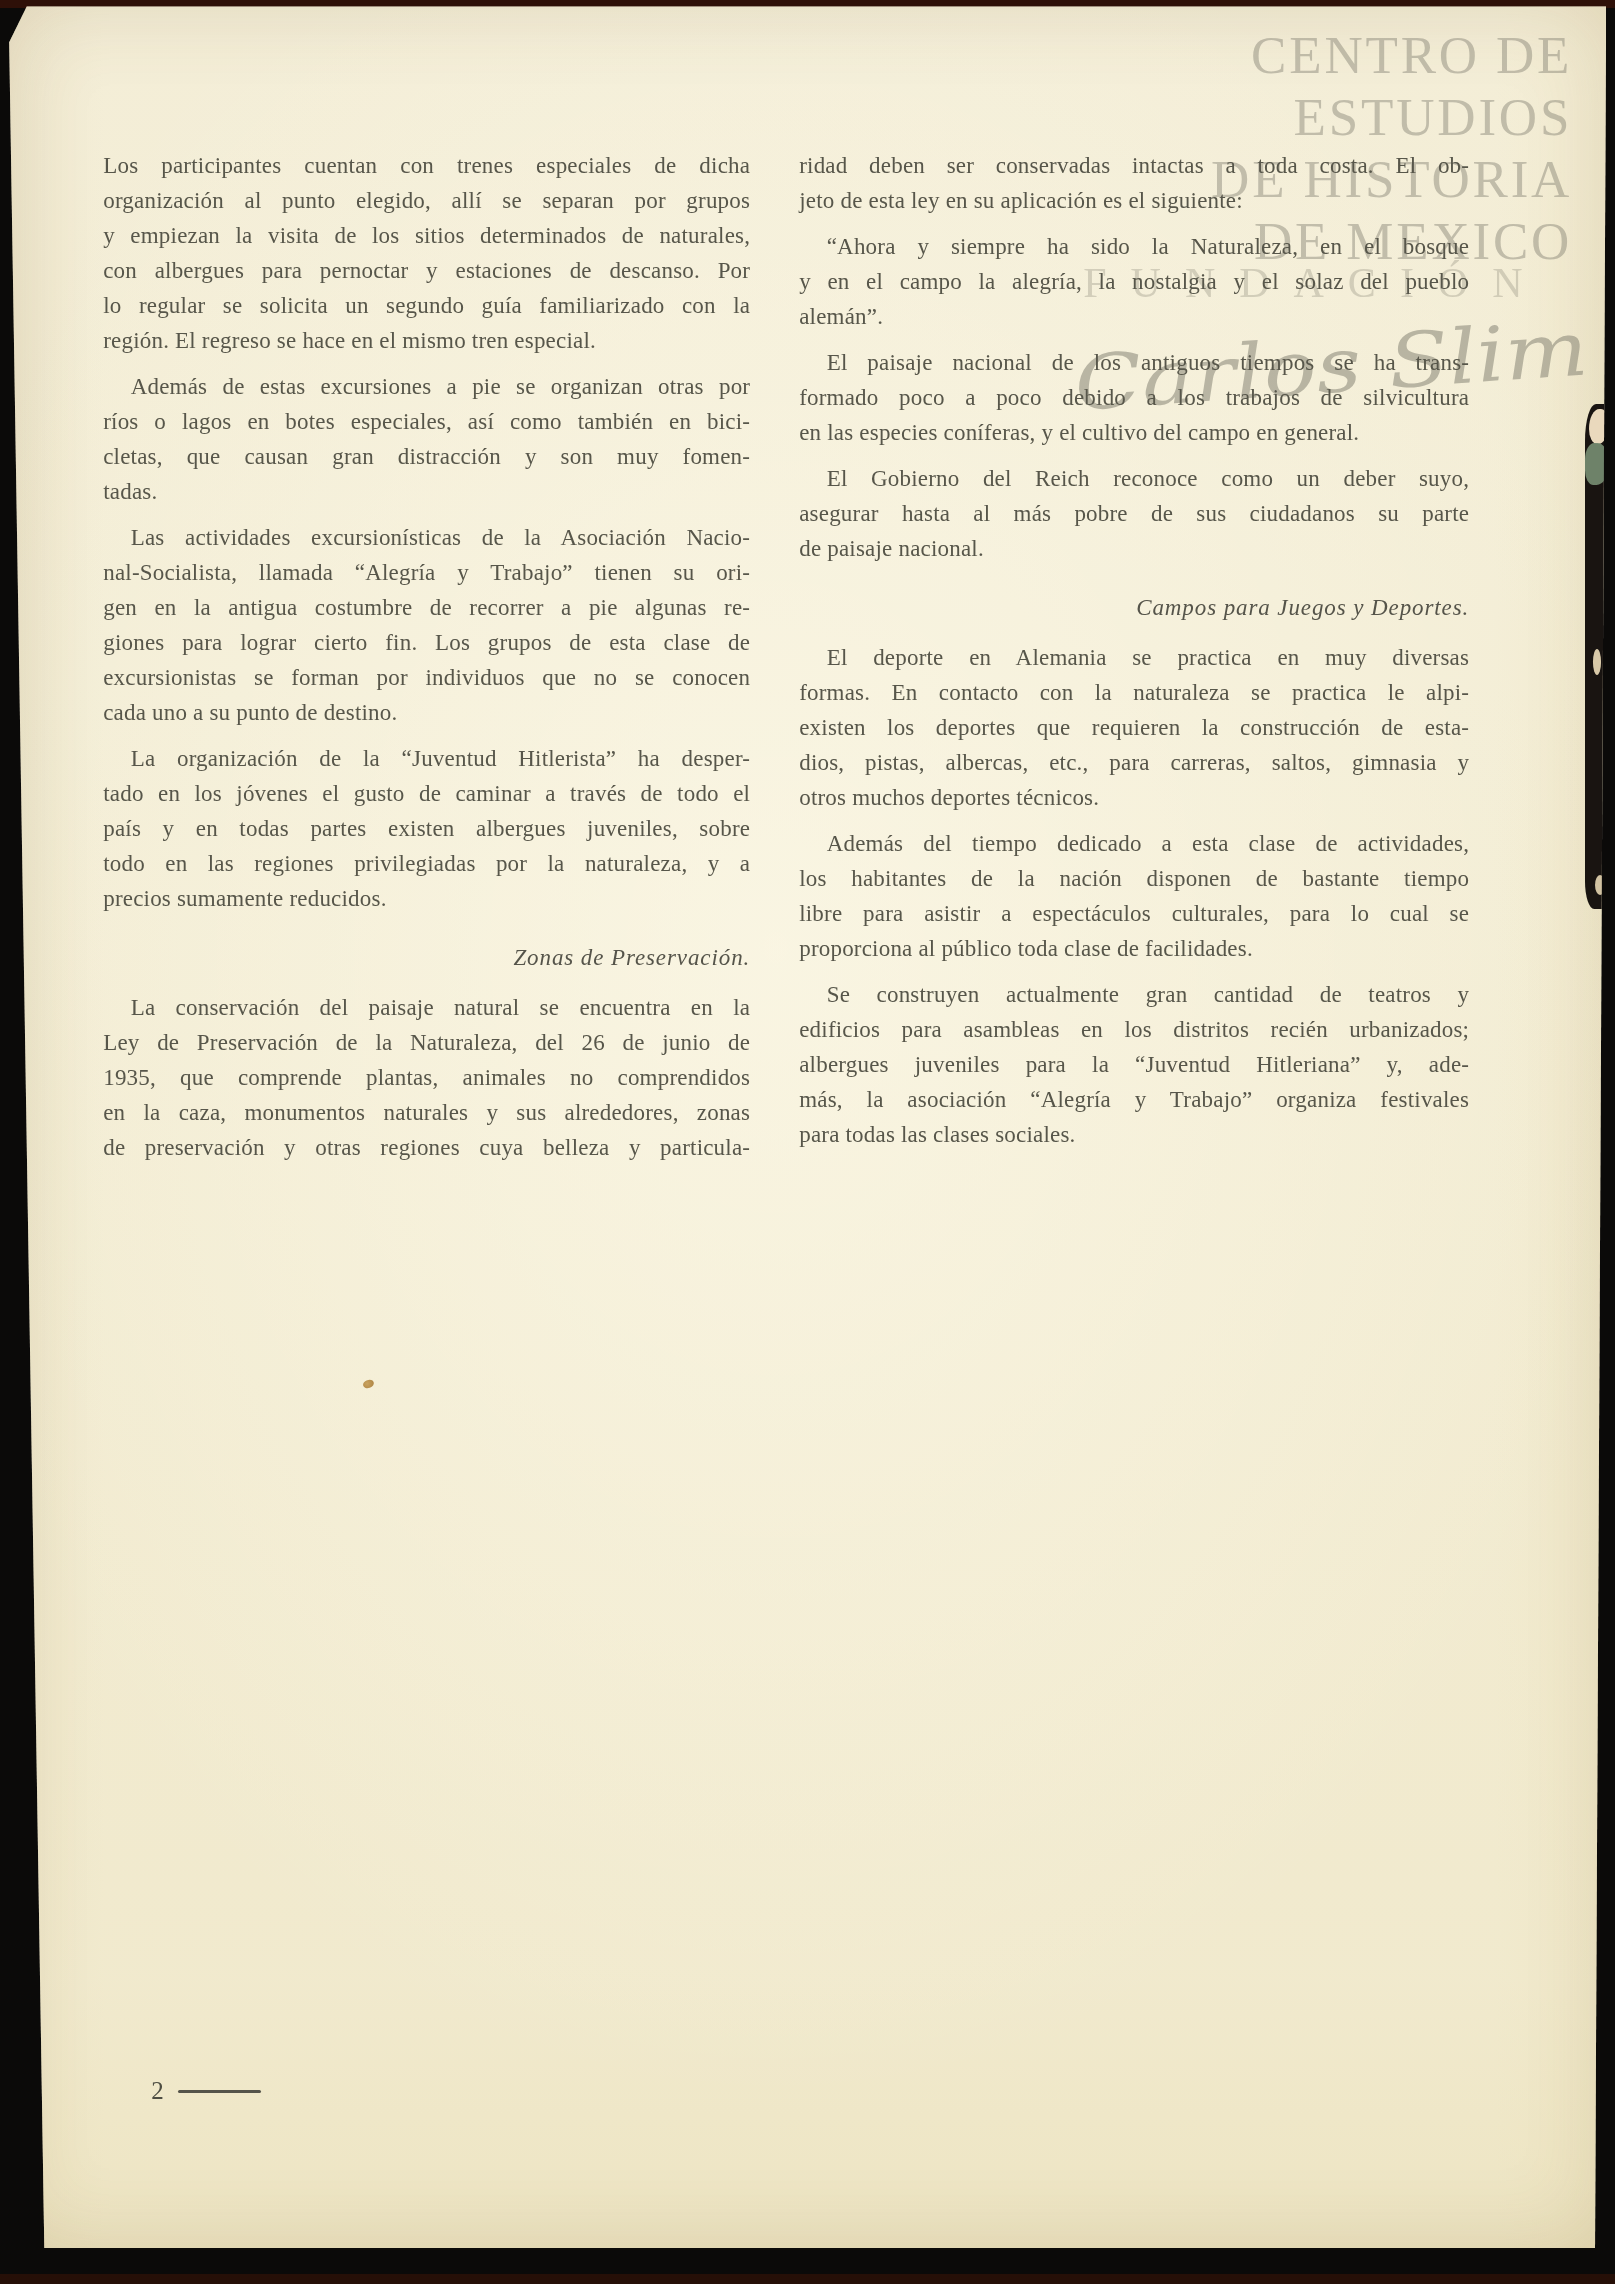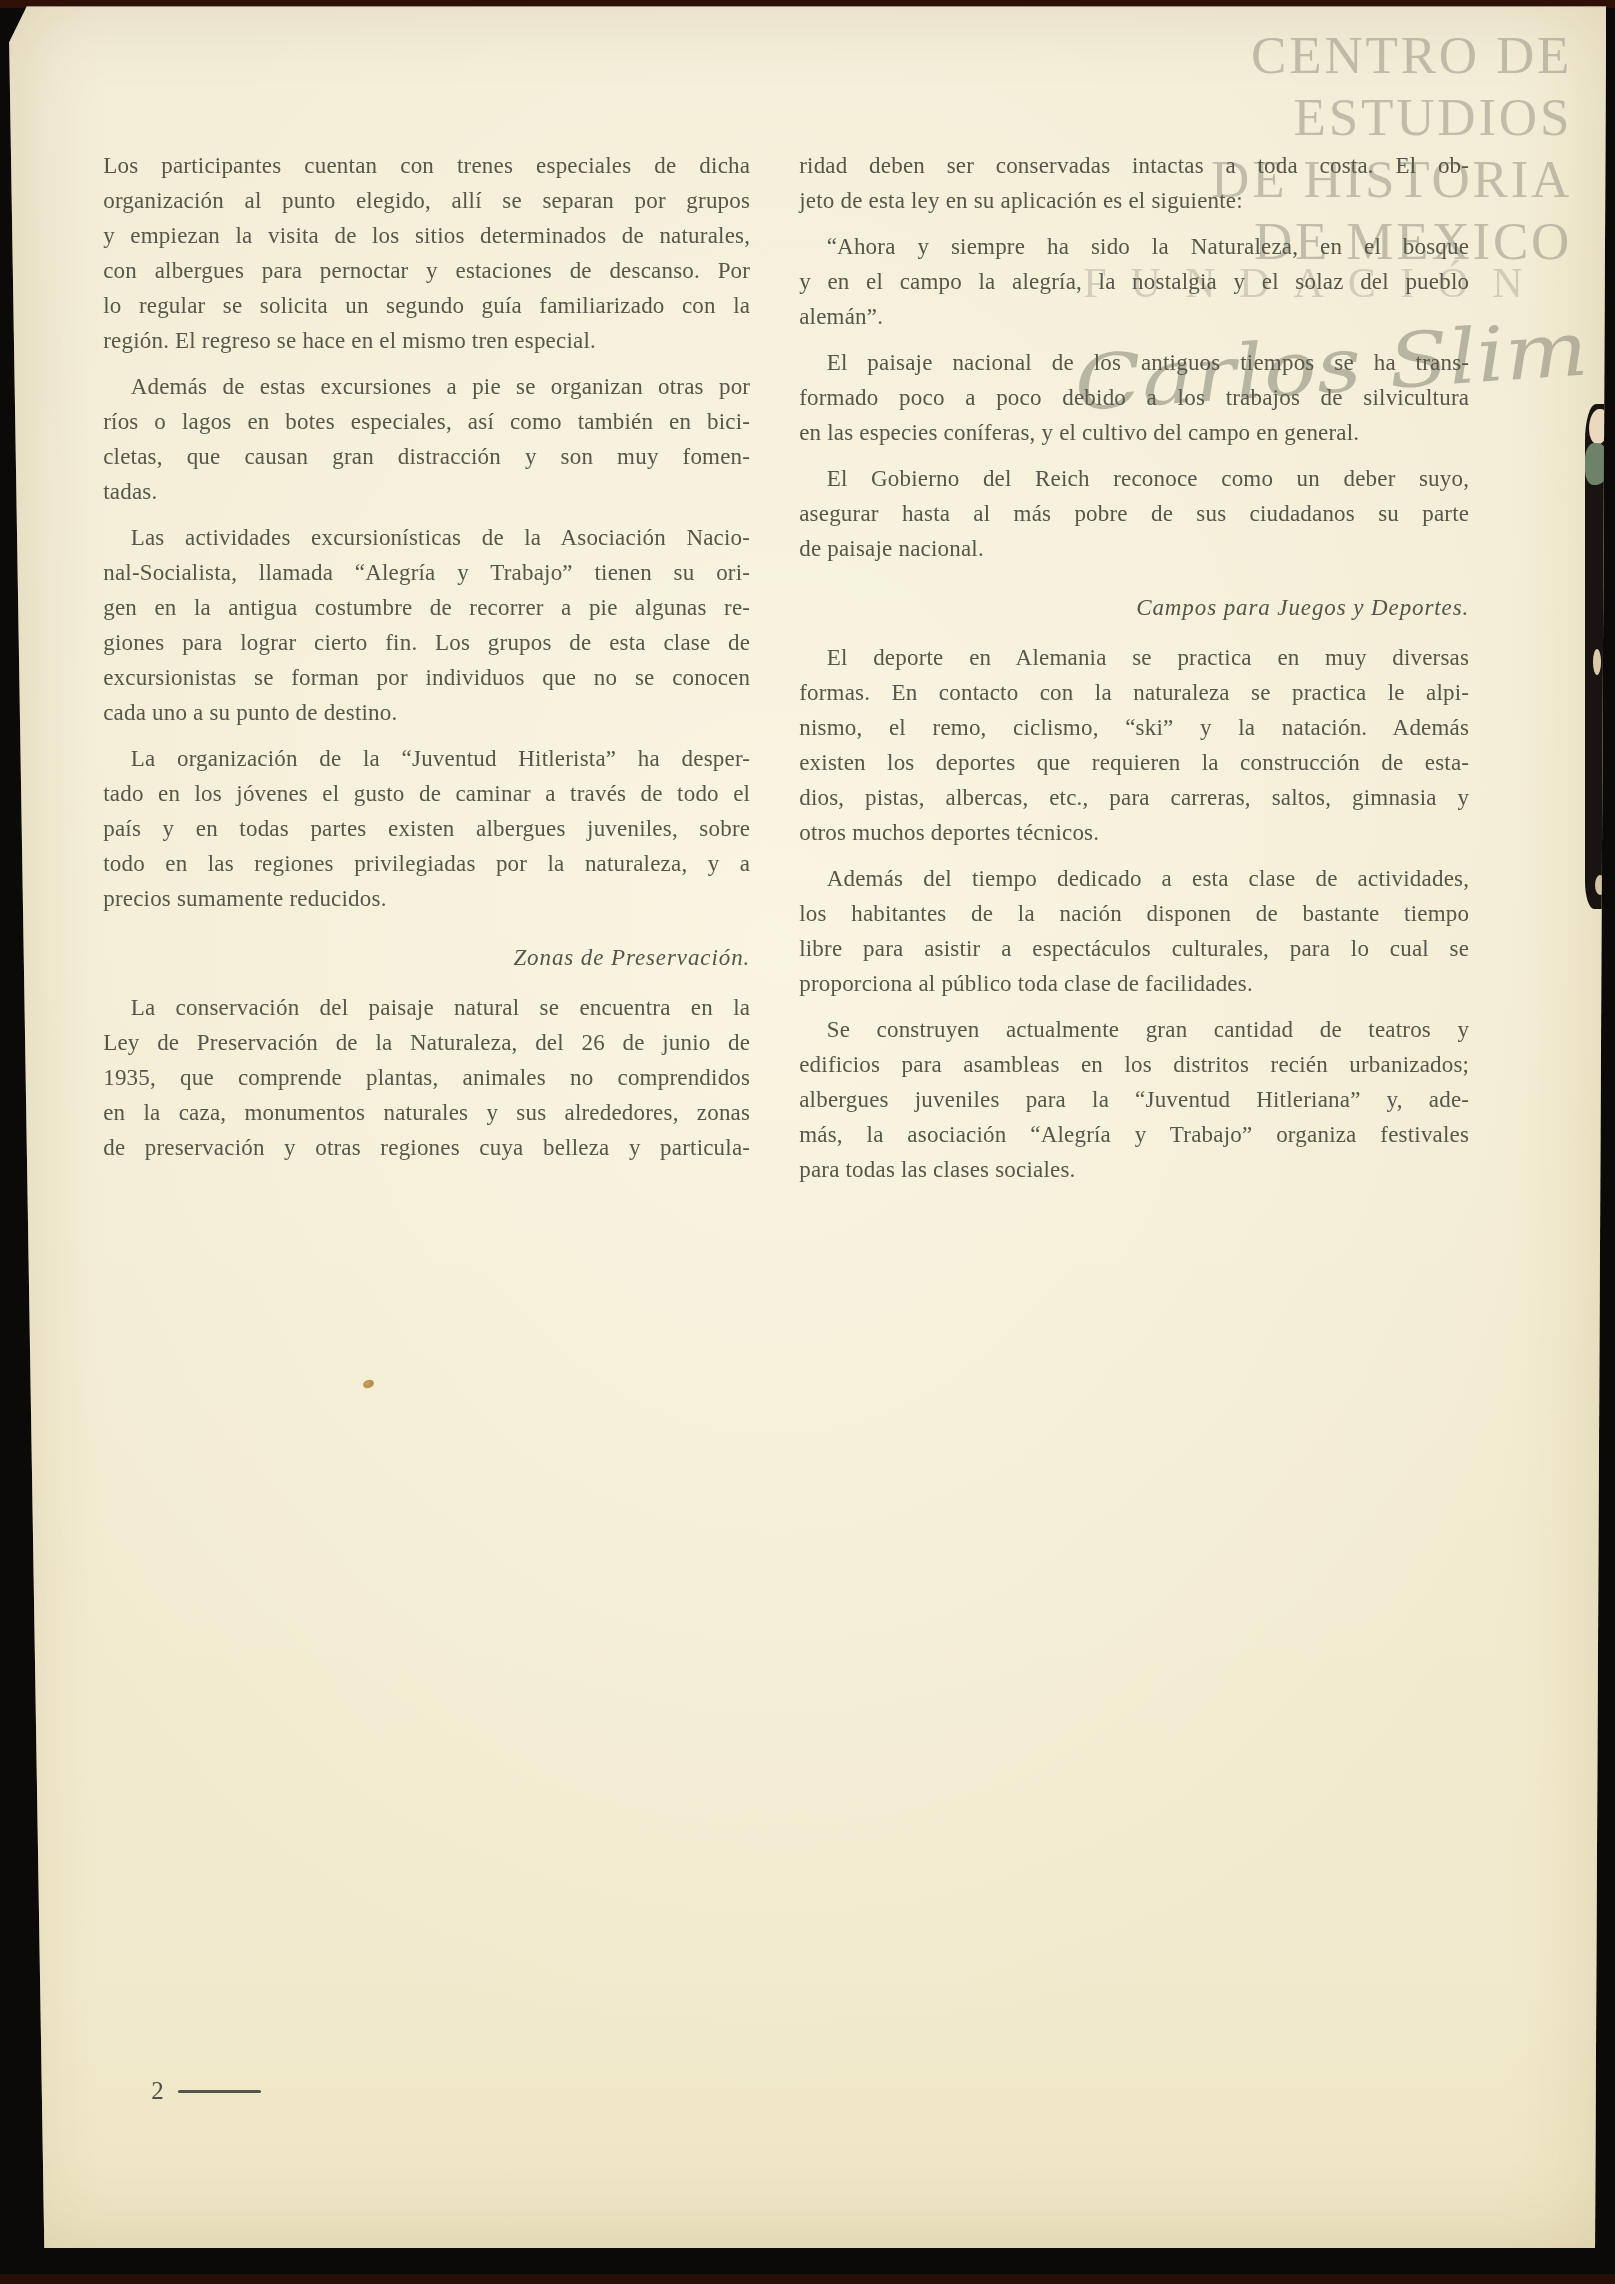--- a/index.html
+++ b/index.html
@@ -155,21 +155,20 @@
       </div>
       <div class="para indent">
         <div class="line">El Gobierno del Reich reconoce como un deber suyo,</div>
         <div class="line">asegurar hasta al más pobre de sus ciudadanos su parte</div>
         <div class="line last">de paisaje nacional.</div>
       </div>
       <div class="heading">Campos para Juegos y Deportes.</div>
       <div class="para indent">
         <div class="line">El deporte en Alemania se practica en muy diversas</div>
         <div class="line">formas. En contacto con la naturaleza se practica le alpi-</div>
-        <div class="line">nismo, el remo, ciclismo, “ski” y la natación. Además</div>
         <div class="line">existen los deportes que requieren la construcción de esta-</div>
         <div class="line">dios, pistas, albercas, etc., para carreras, saltos, gimnasia y</div>
         <div class="line last">otros muchos deportes técnicos.</div>
       </div>
       <div class="para indent">
         <div class="line">Además del tiempo dedicado a esta clase de actividades,</div>
         <div class="line">los habitantes de la nación disponen de bastante tiempo</div>
         <div class="line">libre para asistir a espectáculos culturales, para lo cual se</div>
         <div class="line last">proporciona al público toda clase de facilidades.</div>
       </div>

